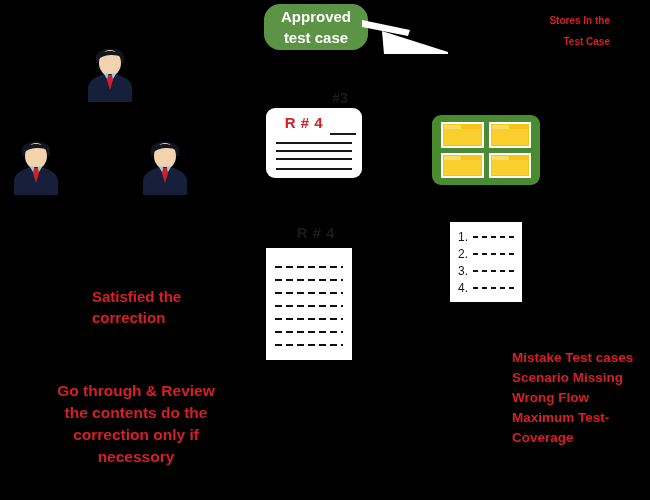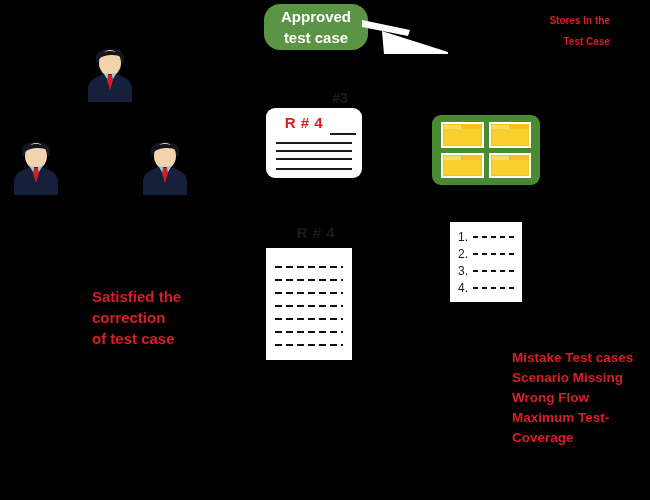--- a/index.html
+++ b/index.html
@@ -339,23 +339,28 @@
     <div class="doc-line" style="top:44px;"></div>
     <div class="doc-line" style="top:57px;"></div>
     <div class="doc-line" style="top:70px;"></div>
     <div class="doc-line" style="top:83px;"></div>
     <div class="doc-line" style="top:96px;"></div>
   </div>
 
   <div class="abs red ann-satisfied">
     <div>Satisfied the</div>
     <div>correction</div>
-    <div>of test case</div>
-  </div>
-
+  </div>
+
+  <div class="abs red ann-review">
+    <div>Go through &amp; Review</div>
+    <div>the contents do the</div>
+    <div>correction only if</div>
+    <div>necessory</div>
+  </div>
 
   <div class="abs red ann-mistake">
     <div>Mistake Test cases</div>
     <div>Scenario Missing</div>
     <div>Wrong Flow</div>
     <div>Maximum Test-</div>
     <div>Coverage</div>
   </div>
 
 </div>

